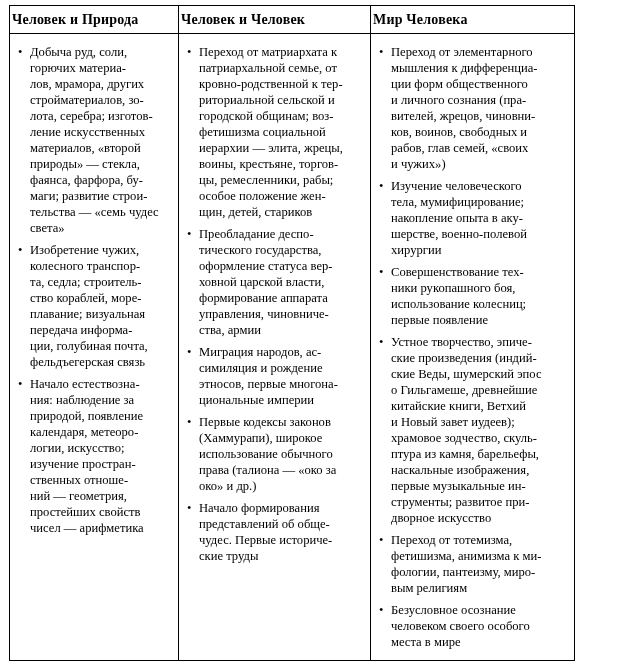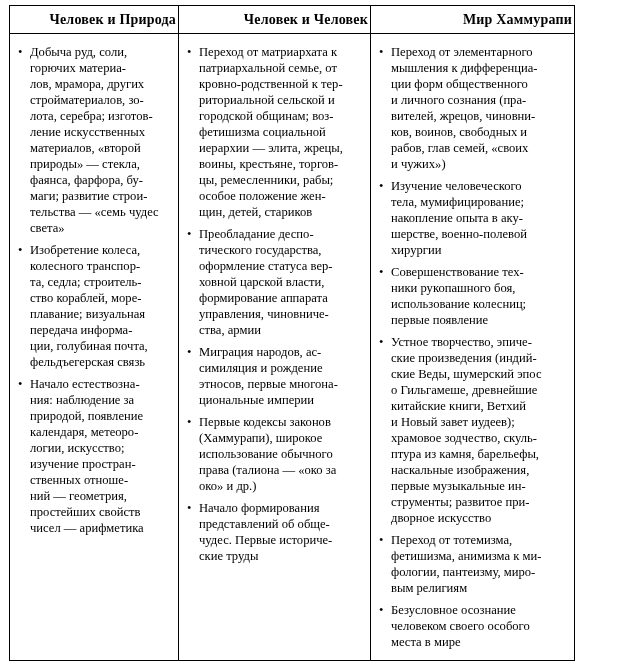--- a/index.html
+++ b/index.html
@@ -35,21 +35,21 @@
   table.comparison col.c3{width:204px;}
   table.comparison th,
   table.comparison td{
     border:1.5px solid var(--border-color);
     vertical-align:top;
   }
   table.comparison th{
     height:28px;
     font-size:14px;
     font-weight:bold;
-    text-align:right;
+    text-align:left;
     vertical-align:middle;
     letter-spacing:0.2px;
     padding:2px 2px;
   }
   table.comparison td{
     padding:10px 3px 4px 8px;
   }
   ul.bullets{
     list-style:none;
   }
@@ -78,40 +78,40 @@
   <table class="comparison">
     <colgroup>
       <col class="c1">
       <col class="c2">
       <col class="c3">
     </colgroup>
     <thead>
       <tr>
         <th>Человек и Природа</th>
         <th>Человек и Человек</th>
-        <th>Мир Хаммурапи</th>
+        <th>Мир Человека</th>
       </tr>
     </thead>
     <tbody>
       <tr>
         <td>
           <ul class="bullets">
             <li>Добыча руд, соли,
 горючих материа-
 лов, мрамора, других
 стройматериалов, зо-
 лота, серебра; изготов-
 ление искусственных
 материалов, «второй
 природы» — стекла,
 фаянса, фарфора, бу-
 маги; развитие строи-
 тельства — «семь чудес
 света»</li>
-            <li>Изобретение колеса,
+            <li>Изобретение чужих,
 колесного транспор-
 та, седла; строитель-
 ство кораблей, море-
 плавание; визуальная
 передача информа-
 ции, голубиная почта,
 фельдъегерская связь</li>
             <li>Начало естествозна-
 ния: наблюдение за
 природой, появление

